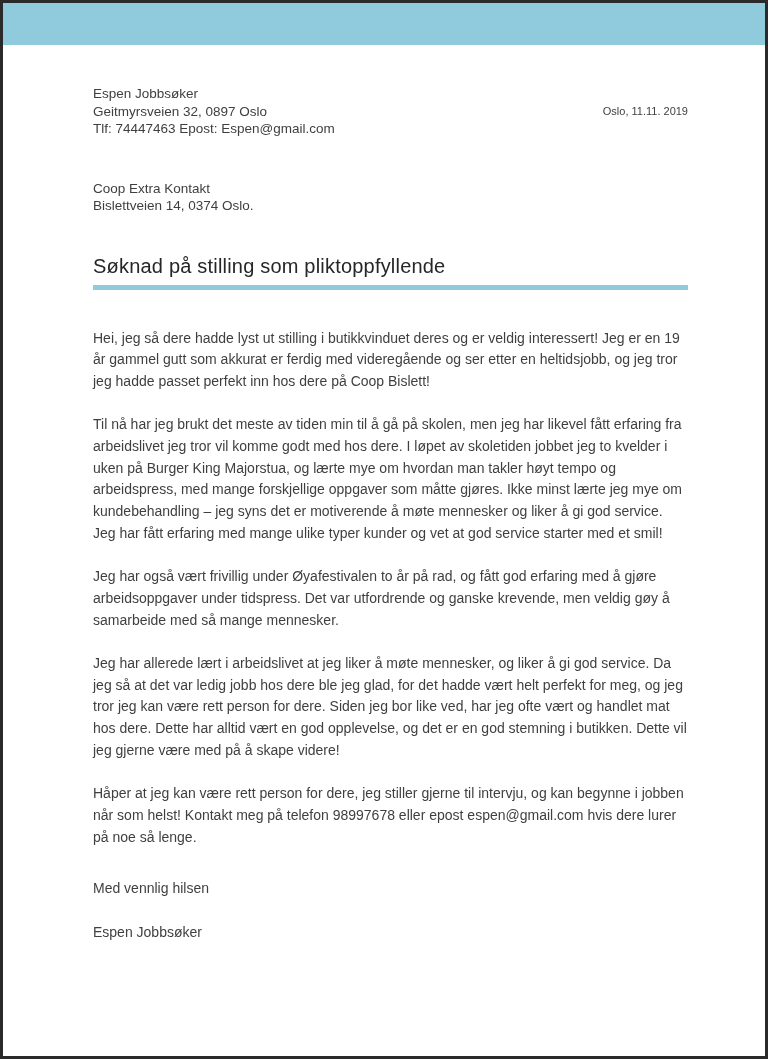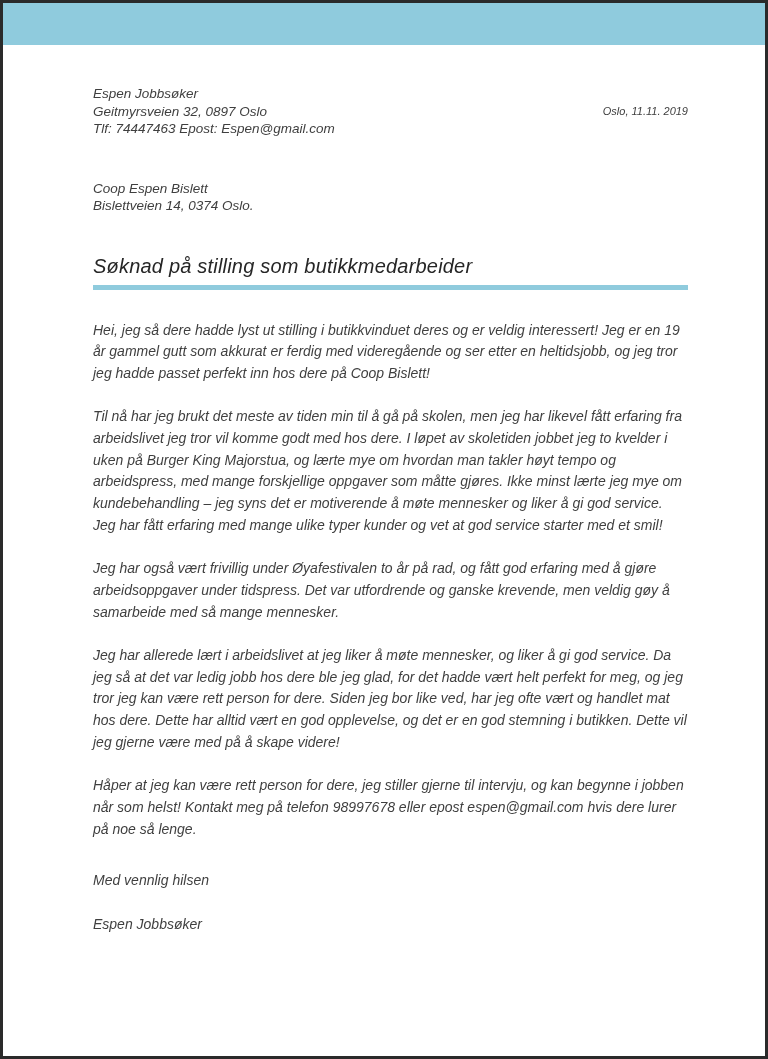--- a/index.html
+++ b/index.html
@@ -1,21 +1,21 @@
 <!DOCTYPE html>
 <html lang="no" style="--accent: #8fcbdd; --frame: #2a2a2a; --ink-heading: #262626; --ink-body: #3f3f3f;"><head>
 <meta charset="utf-8">
 <style>
   :root{
     --accent:#8fcbdd;
     --frame:#2a2a2a;
     --ink-heading:#262626;
     --ink-body:#3f3f3f;
   }
-  *{margin:0;padding:0;box-sizing:border-box;font-style:italic;}
+  *{margin:0;padding:0;box-sizing:border-box;}
   html,body{background:#ffffff;}
   body{
     font-family:"Liberation Sans","DejaVu Sans",sans-serif;
     width:768px;height:1059px;overflow:hidden;
   }
   .page{
     width:768px;height:1059px;
     background:#ffffff;
     border:3px solid var(--frame);
     position:relative;
@@ -51,21 +51,21 @@
   h1.letter-title{
     margin-top:40px;
     font-size:20px;
     font-weight:400;
     letter-spacing:0.2px;
     color:var(--ink-heading);
     border-bottom:5px solid var(--accent);
     padding-bottom:7px;
   }
   .body-text{
-    margin-top:30px;
+    margin-top:38px;
   }
   .body-text p{
     font-size:14px;
     line-height:21.7px;
     margin-bottom:21.7px;
     color:var(--ink-body);
   }
   .closing{
     margin-top:30px;
   }
@@ -93,25 +93,25 @@
     <div class="sender-row">
       <div class="sender-block">
         <div>Espen Jobbsøker</div>
         <div>Geitmyrsveien 32, 0897 Oslo</div>
         <div>Tlf: 74447463 Epost: Espen@gmail.com</div>
       </div>
       <div class="date">Oslo, 11.11. 2019</div>
     </div>
 
     <div class="recipient-block">
-      <div>Coop Espen Bislett</div>
+      <div>Coop Extra Kontakt</div>
       <div>Bislettveien 14, 0374 Oslo.</div>
     </div>
 
-    <h1 class="letter-title">Søknad på stilling som butikkmedarbeider</h1>
+    <h1 class="letter-title">Søknad på stilling som pliktoppfyllende</h1>
 
     <div class="body-text">
       <p>Hei, jeg så dere hadde lyst ut stilling i butikkvinduet deres og er veldig interessert! Jeg er en 19 år gammel gutt som akkurat er ferdig med videregående og ser etter en heltidsjobb, og jeg tror jeg hadde passet perfekt inn hos dere på Coop Bislett!</p>
       <p>Til nå har jeg brukt det meste av tiden min til å gå på skolen, men jeg har likevel fått erfaring fra arbeidslivet jeg tror vil komme godt med hos dere. I løpet av skoletiden jobbet jeg to kvelder i uken på Burger King Majorstua, og lærte mye om hvordan man takler høyt tempo og arbeidspress, med mange forskjellige oppgaver som måtte gjøres. Ikke minst lærte jeg mye om kundebehandling – jeg syns det er motiverende å møte mennesker og liker å gi god service. Jeg har fått erfaring med mange ulike typer kunder og vet at god service starter med et smil!</p>
       <p>Jeg har også vært frivillig under Øyafestivalen to år på rad, og fått god erfaring med å gjøre arbeidsoppgaver under tidspress. Det var utfordrende og ganske krevende, men veldig gøy å samarbeide med så mange mennesker.</p>
       <p>Jeg har allerede lært i arbeidslivet at jeg liker å møte mennesker, og liker å gi god service. Da jeg så at det var ledig jobb hos dere ble jeg glad, for det hadde vært helt perfekt for meg, og jeg tror jeg kan være rett person for dere. Siden jeg bor like ved, har jeg ofte vært og handlet mat hos dere. Dette har alltid vært en god opplevelse, og det er en god stemning i butikken. Dette vil jeg gjerne være med på å skape videre!</p>
       <p>Håper at jeg kan være rett person for dere, jeg stiller gjerne til intervju, og kan begynne i jobben når som helst! Kontakt meg på telefon 98997678 eller epost espen@gmail.com hvis dere lurer på noe så lenge.</p>
     </div>
 
     <div class="closing">

